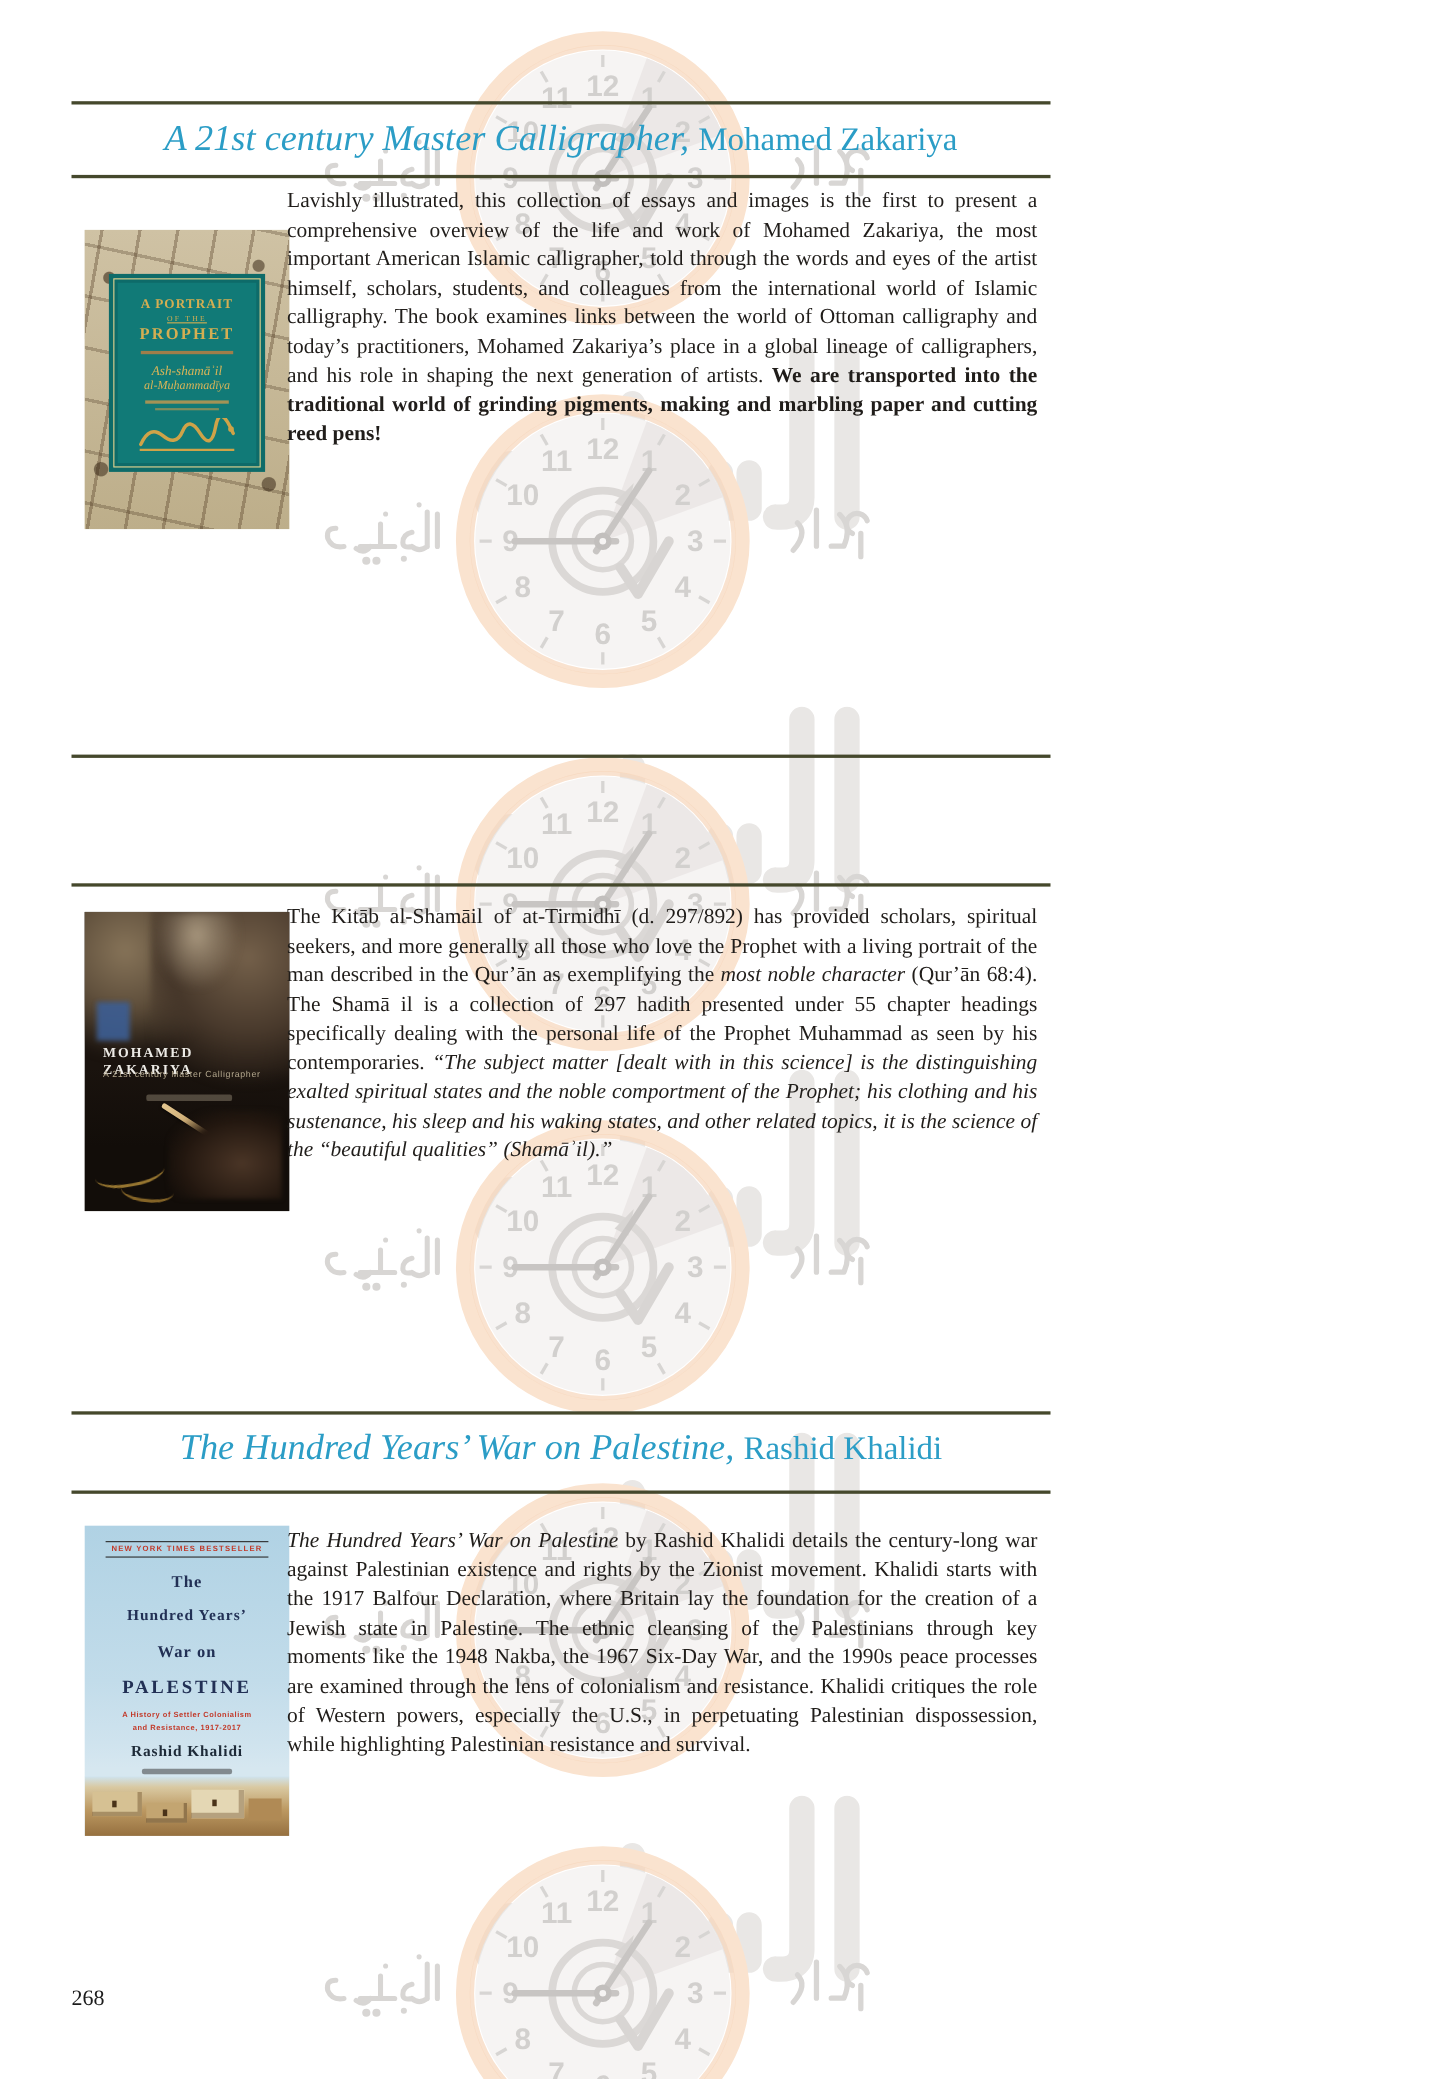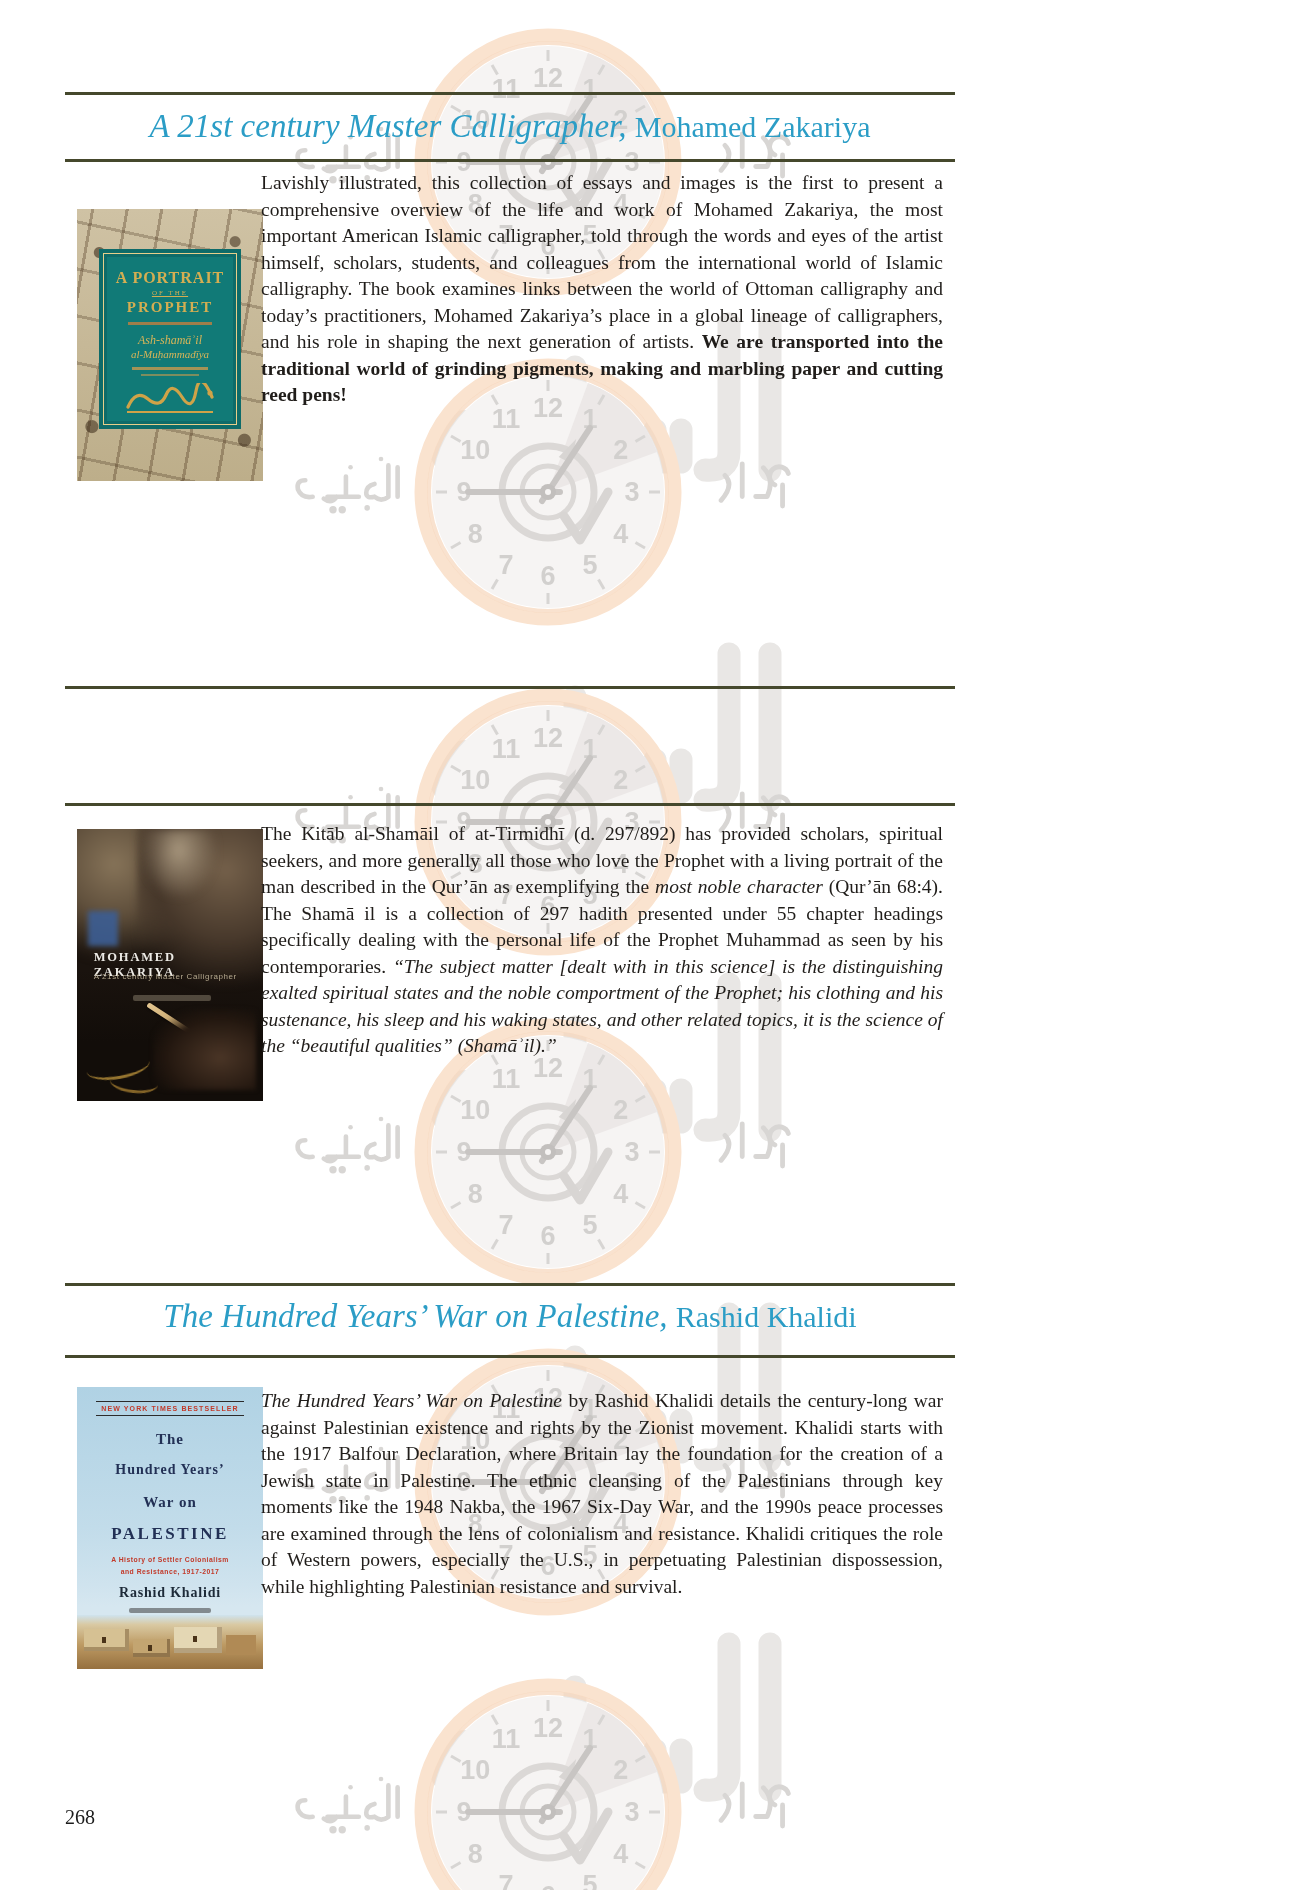--- a/index.html
+++ b/index.html
@@ -27,21 +27,21 @@
     radial-gradient(circle at 12% 16%, rgba(45,28,12,.55) 0 5px, rgba(45,28,12,0) 6px),
     radial-gradient(circle at 85% 12%, rgba(45,28,12,.5) 0 5px, rgba(45,28,12,0) 6px),
     radial-gradient(circle at 8% 80%, rgba(45,28,12,.5) 0 6px, rgba(45,28,12,0) 7px),
     radial-gradient(circle at 90% 85%, rgba(45,28,12,.5) 0 6px, rgba(45,28,12,0) 7px),
     repeating-linear-gradient(100deg, rgba(70,45,22,0) 0 14px, rgba(70,45,22,.32) 14px 17px, rgba(70,45,22,0) 17px 34px),
     repeating-linear-gradient(12deg, rgba(60,40,20,0) 0 22px, rgba(60,40,20,.26) 22px 25px, rgba(60,40,20,0) 25px 46px),
     linear-gradient(180deg,#cfc2a4,#bdae8a);}
   .c1-panel{position:absolute;left:26px;right:26px;top:44px;bottom:56px;background:#117a77;
     border:1px solid #e7cf8a;box-shadow:0 0 0 4px #0e6b69, inset 0 0 0 3px #0e6b69;
     text-align:center;overflow:hidden;}
-  .c1-t1{margin-top:15px;font-size:16px;letter-spacing:1px;color:#d4ae52;font-weight:bold;}
+  .c1-t1{margin-top:15px;font-size:12px;letter-spacing:1px;color:#d4ae52;font-weight:bold;}
   .c1-of{margin-top:2px;font-size:7px;letter-spacing:2px;color:#d4ae52;text-decoration:underline;}
   .c1-t2{margin-top:2px;font-size:15px;letter-spacing:2px;color:#d4ae52;font-weight:bold;}
   .c1-bar1{width:64%;height:3px;background:#b97f42;margin:6px auto 0;opacity:.85;}
   .c1-s1{margin-top:8px;font-size:12px;font-style:italic;color:#d9b558;}
   .c1-s2{font-size:11px;font-style:italic;color:#d9b558;}
   .c1-bar2{width:58%;height:2.5px;background:#c89a4e;margin:7px auto 0;opacity:.8;}
   .c1-bar3{width:44%;height:2px;background:#c89a4e;margin:4px auto 0;opacity:.6;}
   .c1-emblem{margin:7px auto 0;width:96px;height:34px;}
 
   

